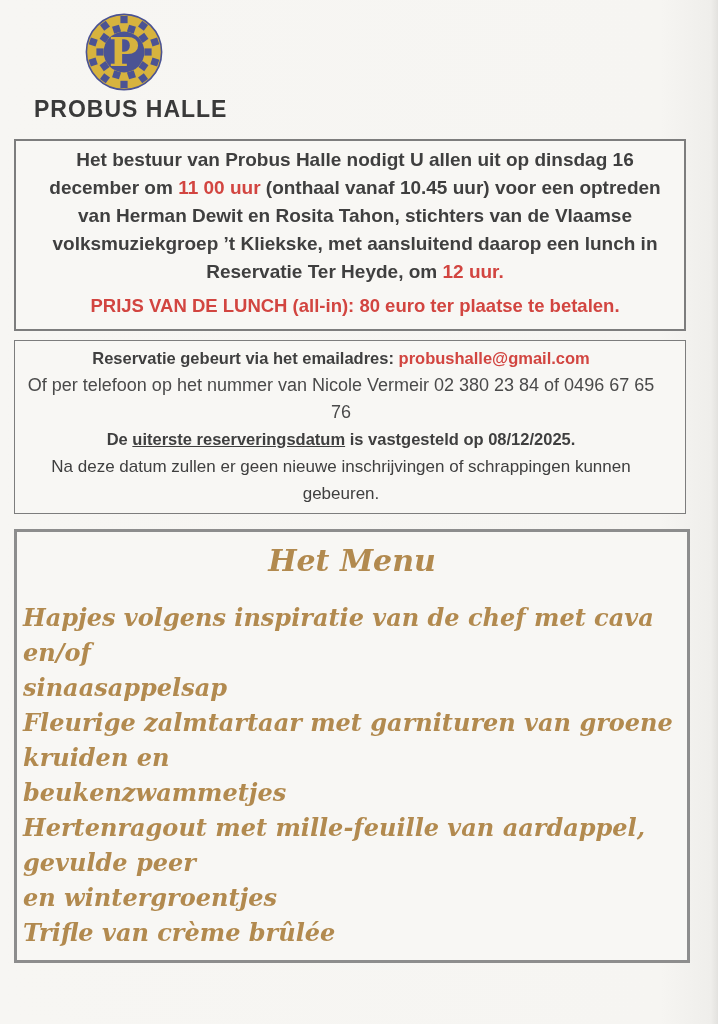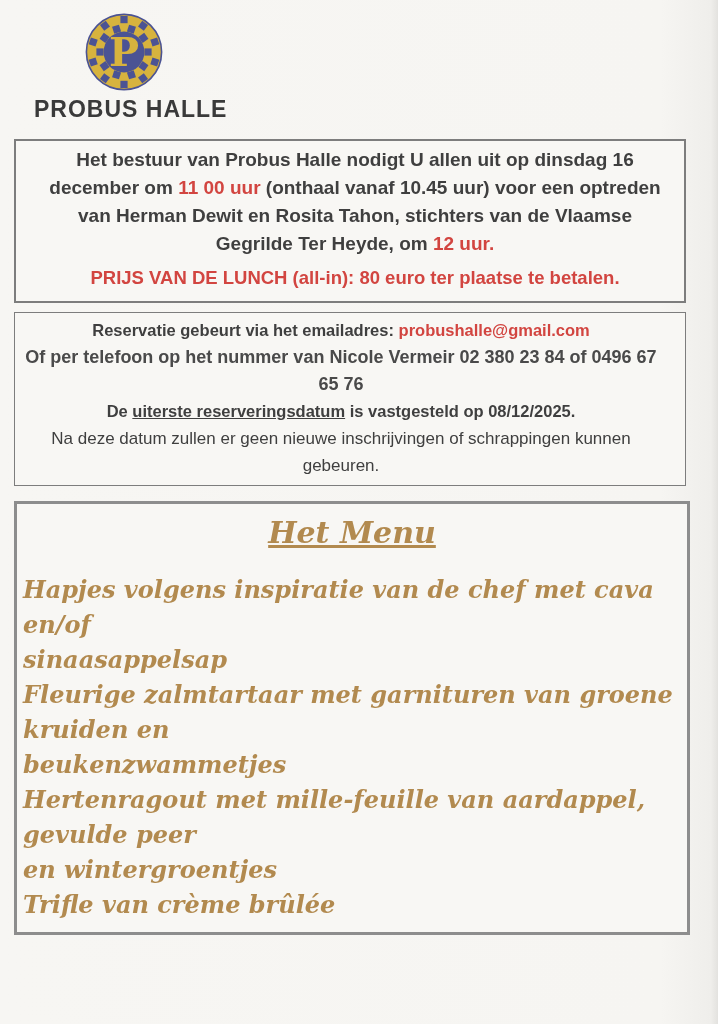--- a/index.html
+++ b/index.html
@@ -64,21 +64,21 @@
 
   
   .reservation-box {
     margin-top: 9px;
     padding: 4px 28px 6px 10px;
     text-align: center;
     border-width: 1.5px;
   }
   .res-line { line-height: 27px; color: #3f3f3f; }
   .res-line.bold { font-weight: bold; font-size: 16.5px; }
-  .res-line.regular { font-weight: bold; font-size: 18px; color: #4a4a4a; }
+  .res-line.regular { font-weight: normal; font-size: 18px; color: #4a4a4a; }
   .res-line.note { font-weight: normal; font-size: 17px; }
   .underline { text-decoration: underline; }
 
   
   .menu-box {
     margin-top: 15px;
     margin-right: 28px;
     border: 3px solid #8d8d8d;
     padding: 12px 6px 10px 6px;
     background: #f8f7f4;
@@ -86,21 +86,20 @@
   .script {
     font-family: "DejaVu Serif", serif;
     font-style: italic;
     font-weight: bold;
     color: #b28a4f;
   }
   .menu-title {
     text-align: center;
     font-size: 30px;
     line-height: 34px;
-    text-decoration: underline;
     margin-bottom: 22px;
   }
   .course-line {
     text-align: left;
     font-size: 24px;
     line-height: 35px;
   }
 </style>
 </head>
 <body>
@@ -137,21 +136,22 @@
         <text x="50" y="68" text-anchor="middle" font-family="DejaVu Serif, serif" font-size="50" font-weight="bold" fill="#d7b33e">P</text>
       </svg>
     </div>
     <div class="org-name">PROBUS HALLE</div>
   </div>
 
   <div class="box invitation-box">
     <div class="inv-line"><span>Het bestuur van Probus Halle nodigt U allen uit op dinsdag 16</span></div>
     <div class="inv-line"><span>december om </span><span class="red">11 00 uur</span><span> (onthaal vanaf 10.45 uur) voor een optreden</span></div>
     <div class="inv-line"><span>van Herman Dewit en Rosita Tahon, stichters van de Vlaamse</span></div>
-    <div class="inv-line"><span>Gegrilde Ter Heyde, om </span><span class="red">12 uur.</span></div>
+    <div class="inv-line"><span>volksmuziekgroep ’t Kliekske, met aansluitend daarop een lunch in</span></div>
+    <div class="inv-line"><span>Reservatie Ter Heyde, om </span><span class="red">12 uur.</span></div>
     <div class="price-line">PRIJS VAN DE LUNCH (all-in): 80 euro ter plaatse te betalen.</div>
   </div>
 
   <div class="box reservation-box">
     <div class="res-line bold"><span>Reservatie gebeurt via het emailadres: </span><span class="red">probushalle@gmail.com</span></div>
     <div class="res-line regular">Of per telefoon op het nummer van Nicole Vermeir 02 380 23 84 of 0496 67 65 76</div>
     <div class="res-line bold"><span>De </span><span class="underline">uiterste reserveringsdatum</span><span> is vastgesteld op 08/12/2025.</span></div>
     <div class="res-line note">Na deze datum zullen er geen nieuwe inschrijvingen of schrappingen kunnen gebeuren.</div>
   </div>
 

